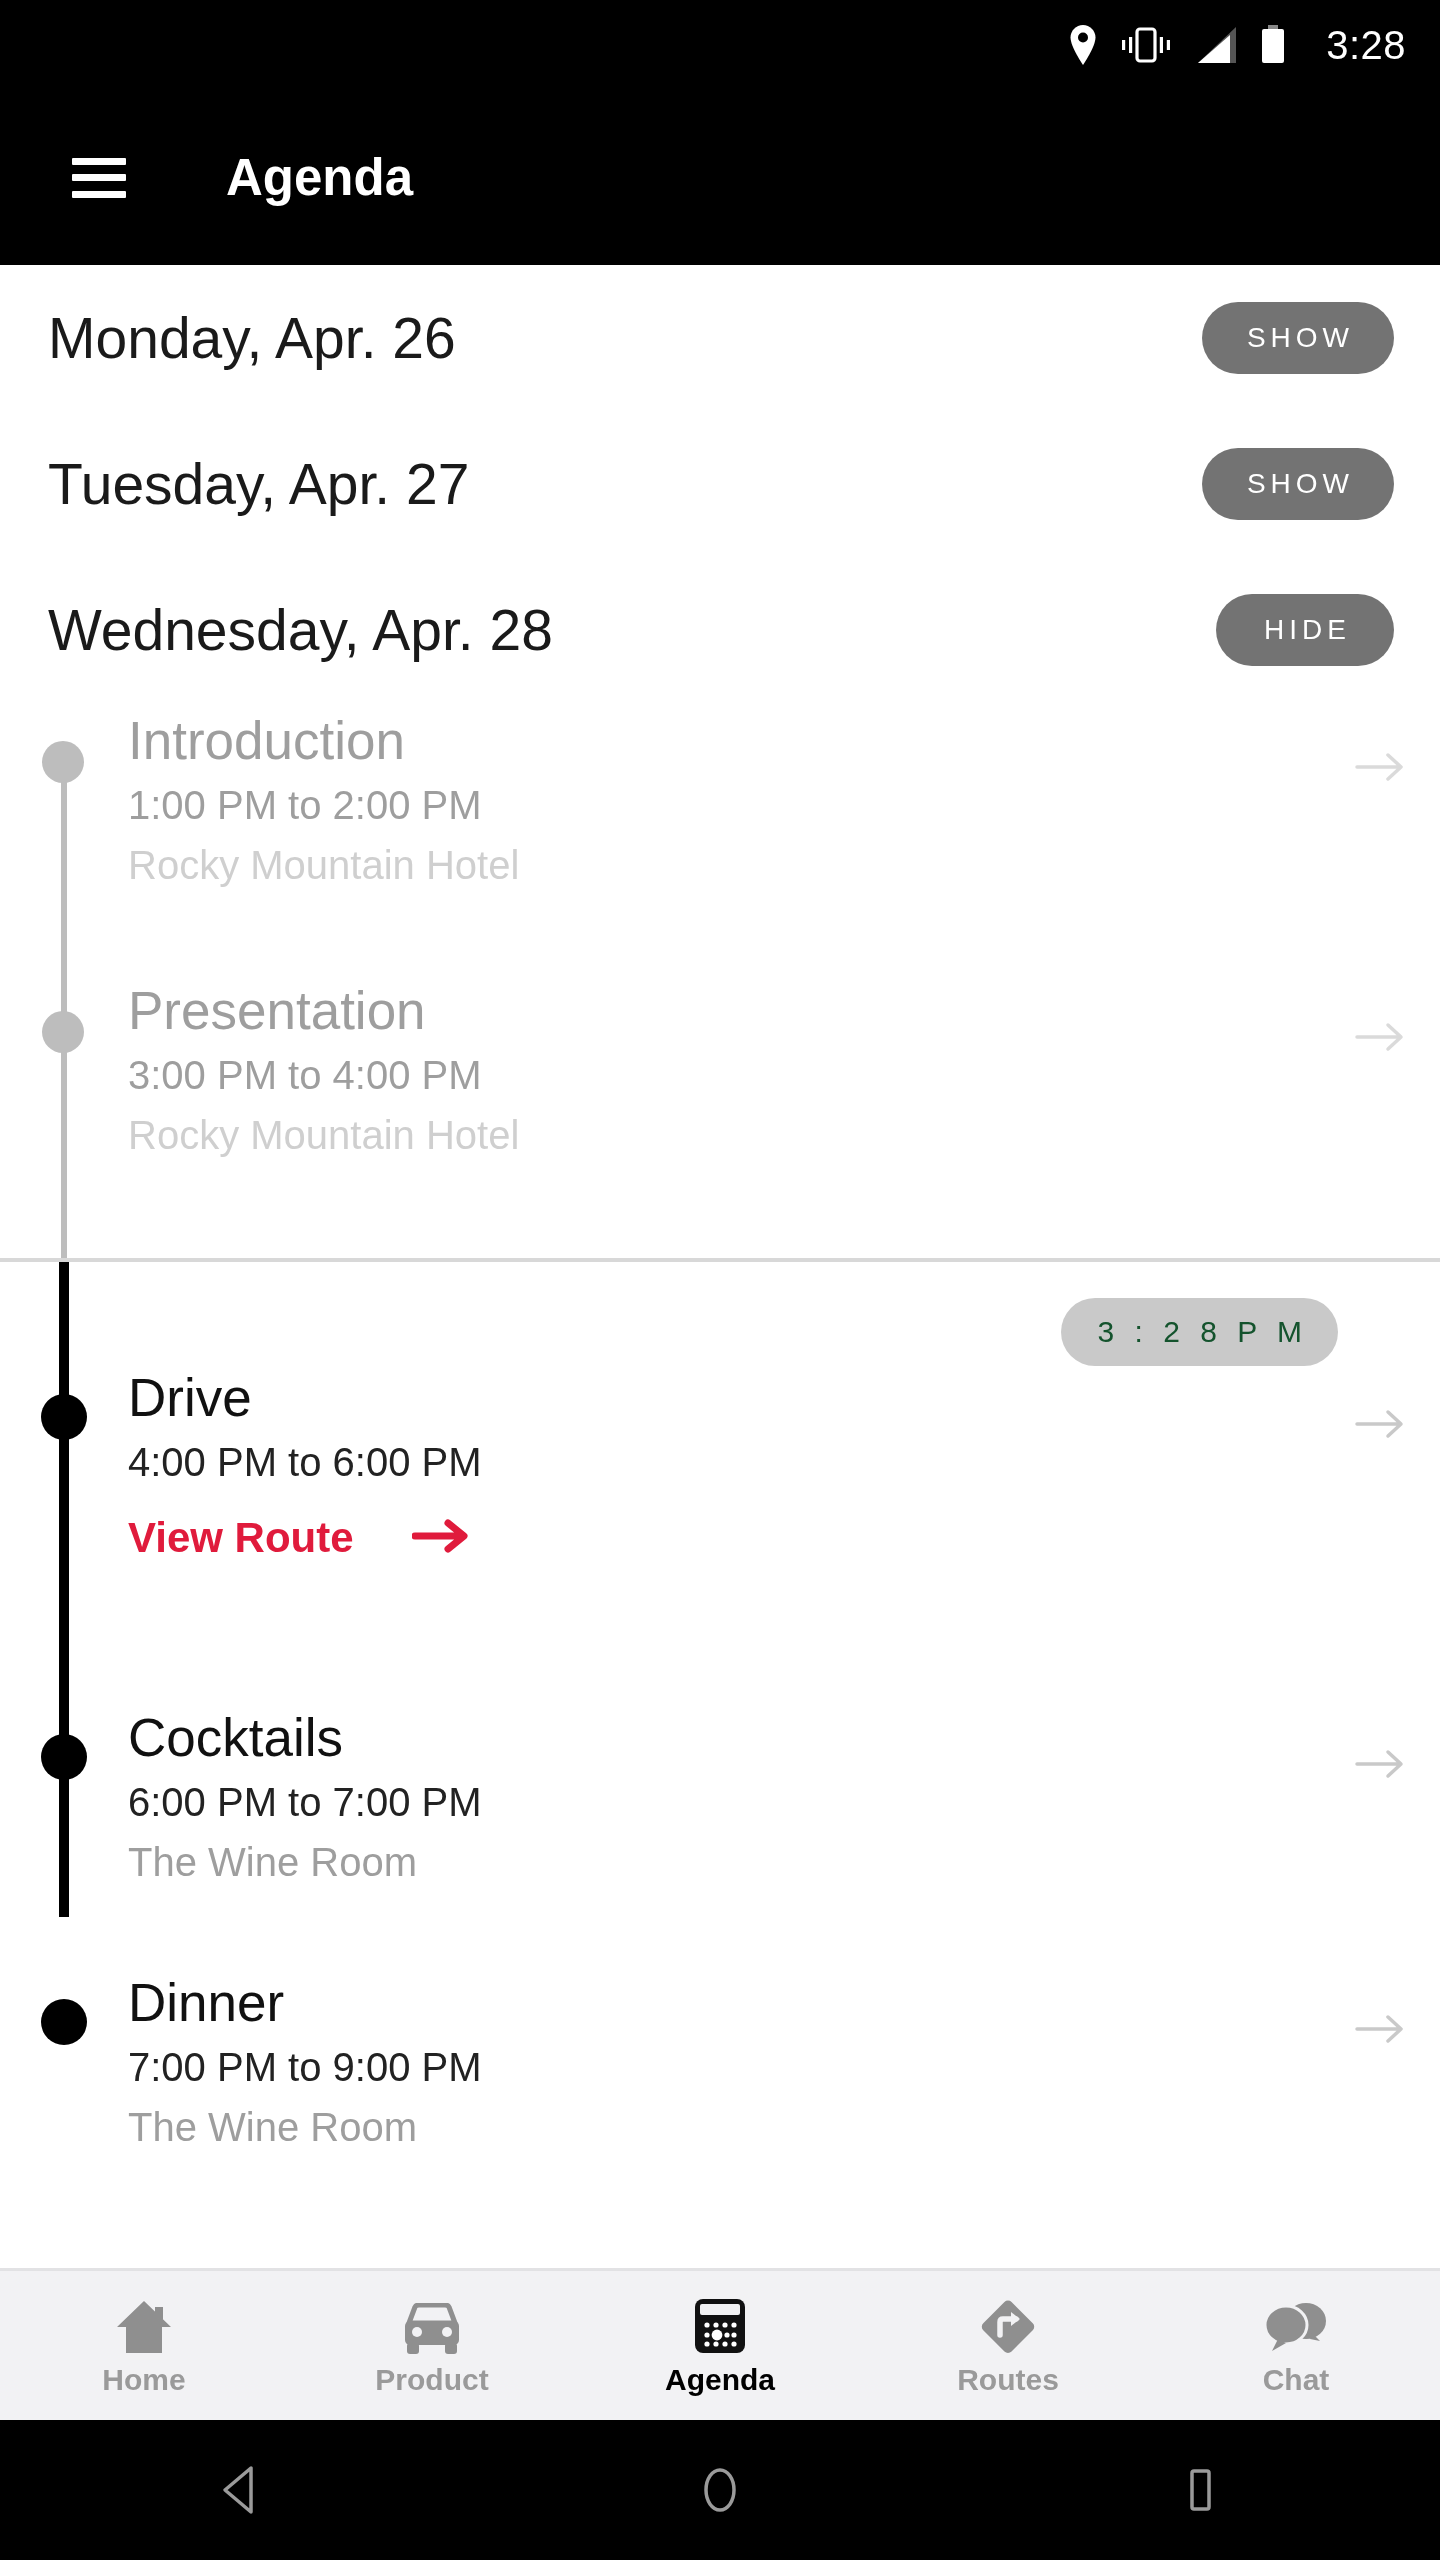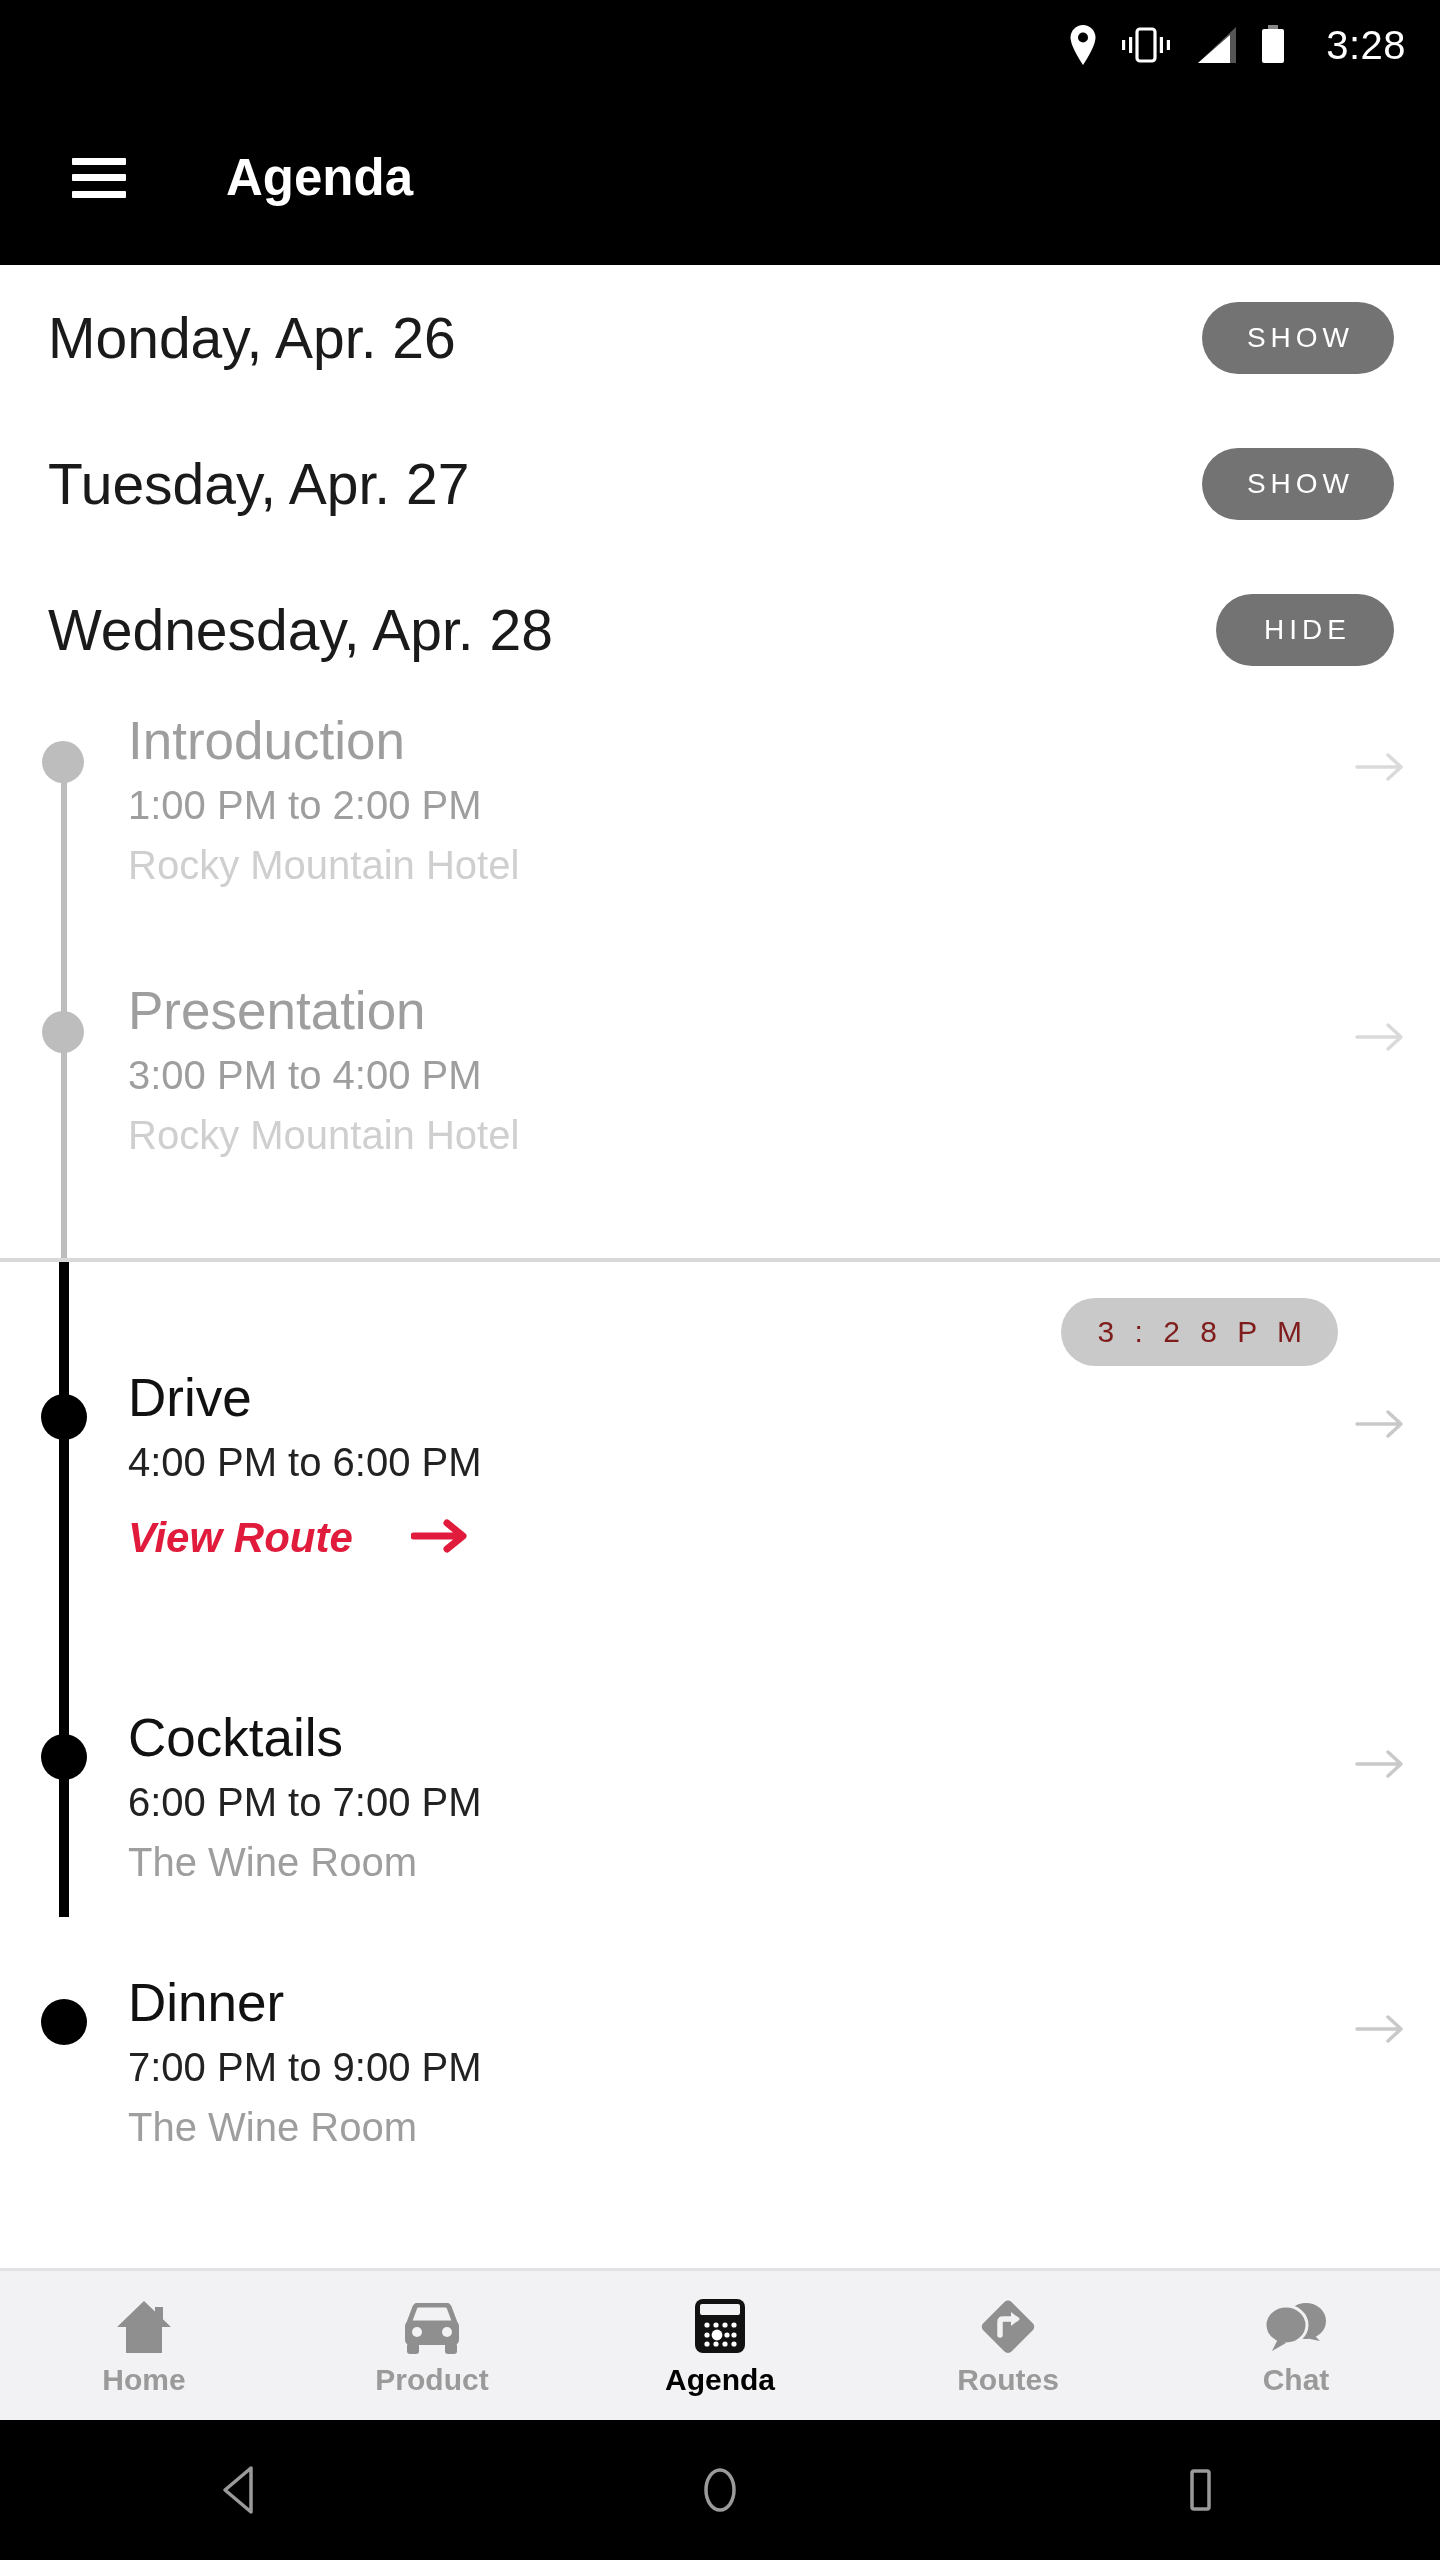--- a/index.html
+++ b/index.html
@@ -183,21 +183,20 @@
     justify-content: center;
   }
 
   .route-link {
     display: flex;
     align-items: center;
     gap: 58px;
     margin-top: 32px;
     cursor: pointer;
     width: fit-content;
-    font-style: italic;
   }
   .route-link-text {
     font-size: 42px;
     font-weight: bold;
     color: #e01b3c;
     line-height: 1;
   }
 
   
   .now-divider {
@@ -209,21 +208,21 @@
   }
   .now-badge-row {
     display: flex;
     justify-content: flex-end;
     padding-right: 102px;
     padding-top: 36px;
     padding-bottom: 4px;
   }
   .now-badge {
     background: #c9c9c9;
-    color: #7f1d1d;
+    color: #14532d;
     border-radius: 46px;
     font-size: 30px;
     letter-spacing: 6px;
     padding: 19px 30px 19px 36px;
     line-height: 1;
     white-space: nowrap;
     text-align: right;
   }
 
   

